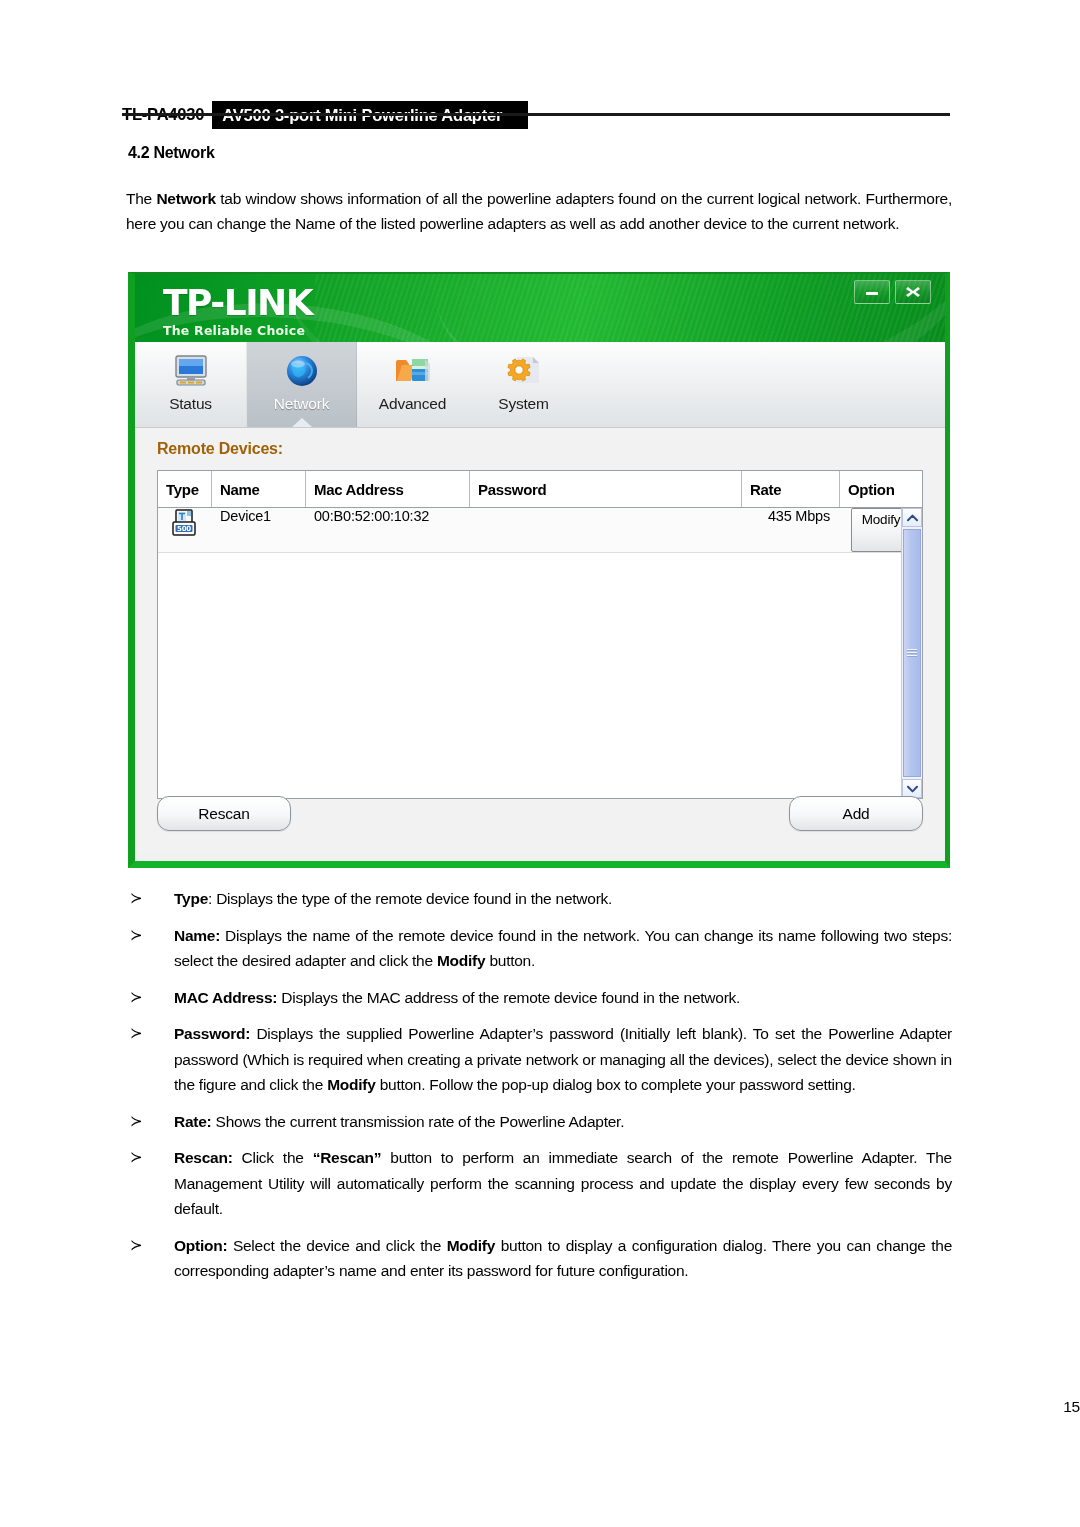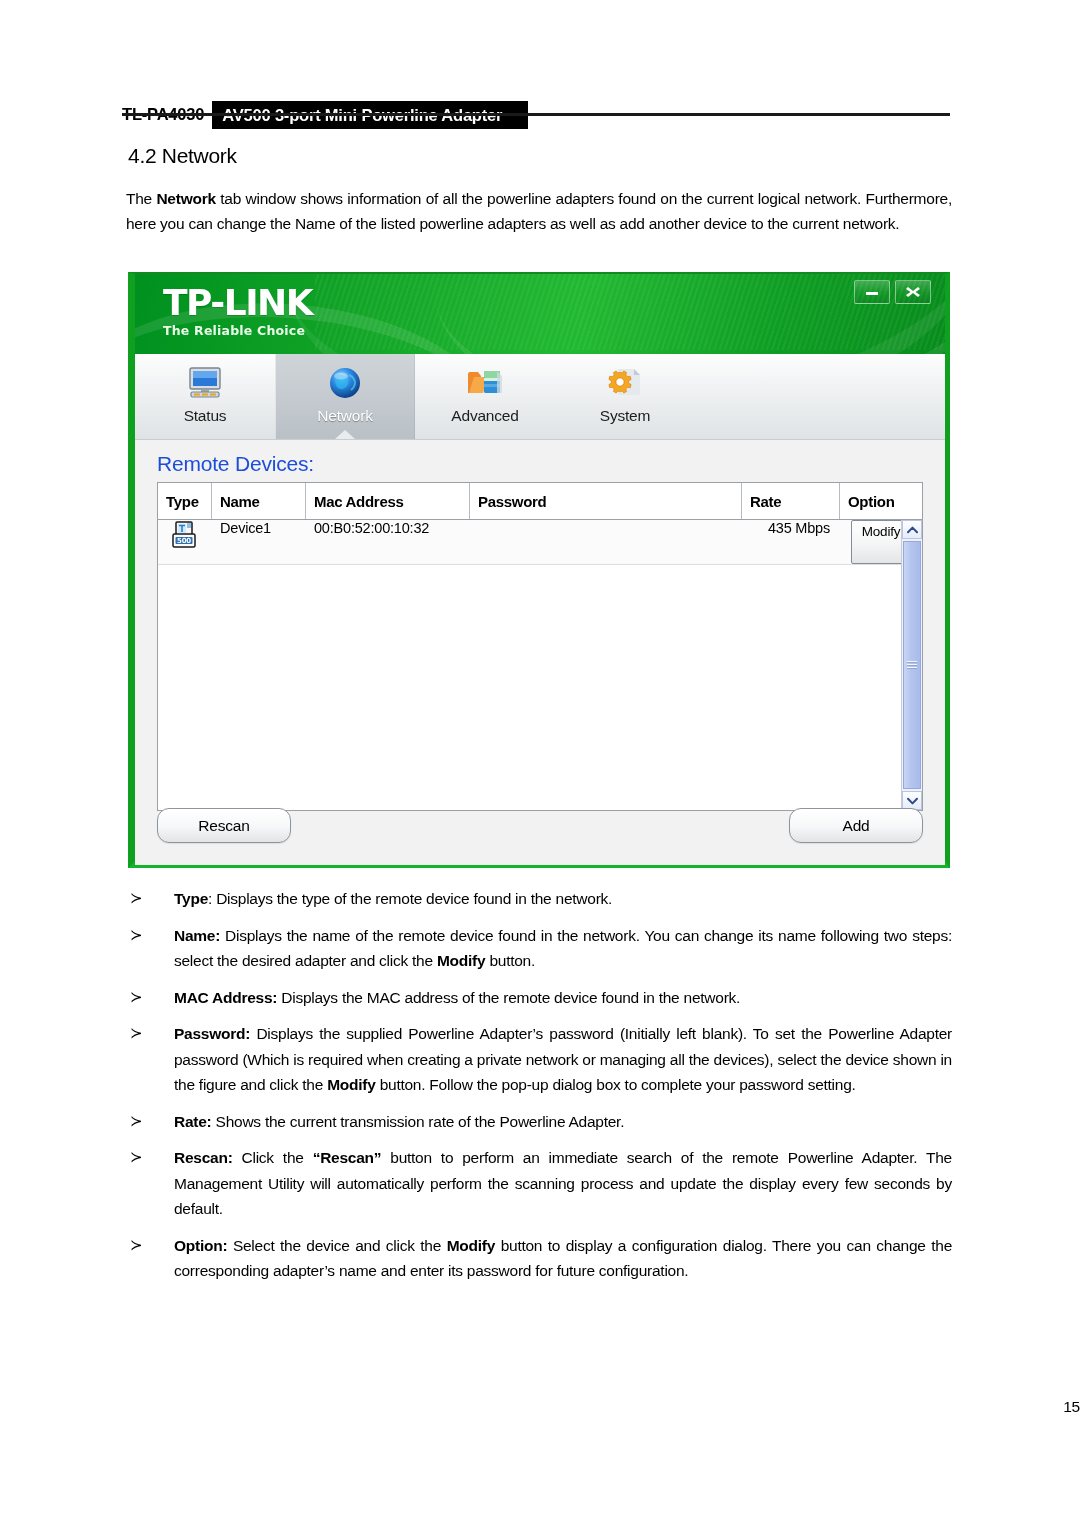--- a/index.html
+++ b/index.html
@@ -63,22 +63,22 @@
     width: 828px;
     height: 3px;
     background: #1a1a1a;
   }
 
   
   .section-title {
     position: absolute;
     left: 128px;
     top: 144px;
-    font-size: 21px;
-    font-weight: normal;
+    font-size: 16px;
+    font-weight: bold;
     letter-spacing: -0.3px;
   }
 
   
   .intro {
     position: absolute;
     left: 126px;
     top: 186px;
     width: 826px;
     font-size: 15.5px;
@@ -99,21 +99,21 @@
     border-left: 7px solid #0fa020;
     border-right: 5px solid #0fa020;
     border-bottom: 7px solid #13b32a;
     border-top: 2px solid #128a22;
     box-sizing: border-box;
   }
 
   
   .app-banner {
     position: relative;
-    height: 80px;
+    height: 68px;
     background: linear-gradient(100deg, #00901f 0%, #12a527 28%, #22b932 55%, #0e9d23 80%, #078c1c 100%);
     overflow: hidden;
   }
   .app-banner .swoosh1,
   .app-banner .swoosh2,
   .app-banner .swoosh3 {
     position: absolute;
     border-radius: 50%;
     border-style: solid;
     border-color: rgba(255,255,255,0.13);
@@ -198,21 +198,21 @@
   
   .tab-strip {
     position: relative;
     height: 85px;
     background: linear-gradient(180deg, #fdfdfd 0%, #eef0f1 48%, #dfe3e5 100%);
     display: flex;
     align-items: stretch;
     border-bottom: 1px solid #c9cdd0;
   }
   .tab {
-    width: 140px;
+    width: 111px;
     position: relative;
     display: flex;
     flex-direction: column;
     align-items: center;
     justify-content: flex-start;
     padding-top: 8px;
     box-sizing: border-box;
   }
   .tab.active {
     background: linear-gradient(180deg, #cfd4d8 0%, #c4cacf 55%, #b9c0c6 100%);
@@ -250,23 +250,23 @@
   .app-body {
     position: relative;
     height: 425px;
     background: #f2f2f2;
     padding: 0;
   }
   .remote-label {
     position: absolute;
     left: 22px;
     top: 12px;
-    font-size: 21px;
-    font-weight: normal;
-    color: #1d4ed8;
+    font-size: 16px;
+    font-weight: bold;
+    color: #a16207;
     letter-spacing: -0.2px;
   }
 
   .device-table {
     position: absolute;
     left: 22px;
     top: 42px;
     width: 766px;
     background: #ffffff;
     border: 1px solid #9aa0a6;

